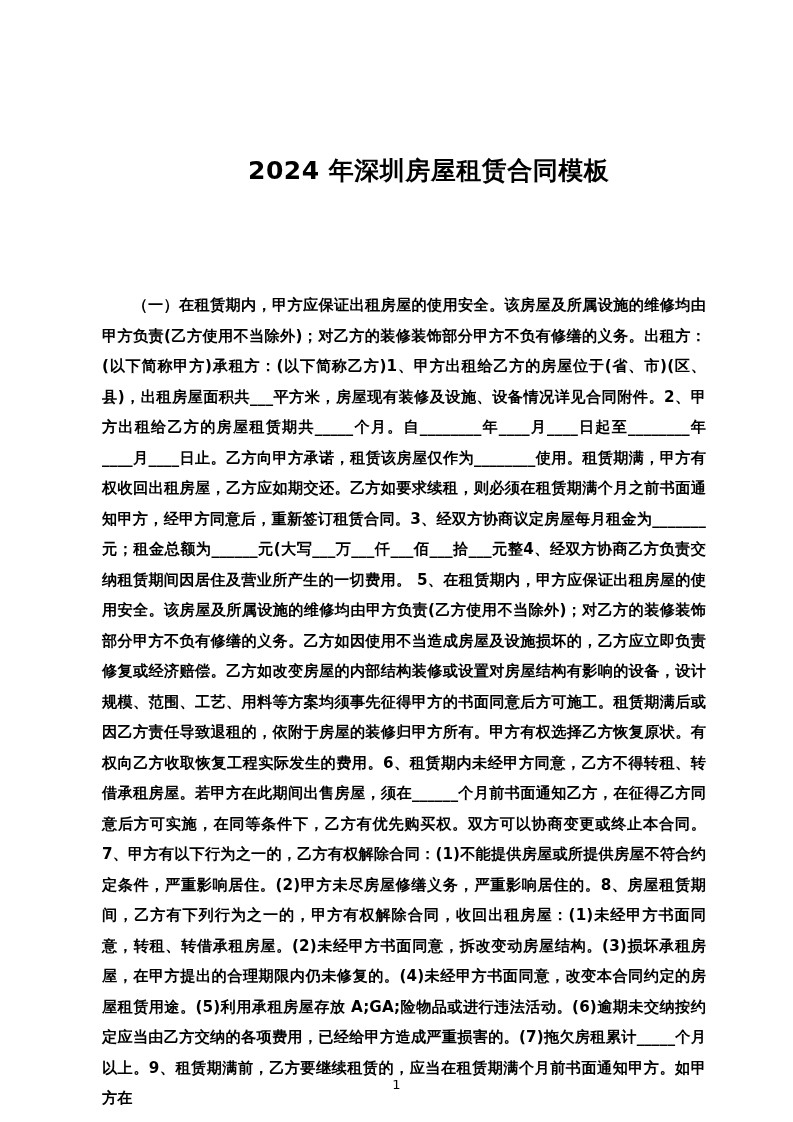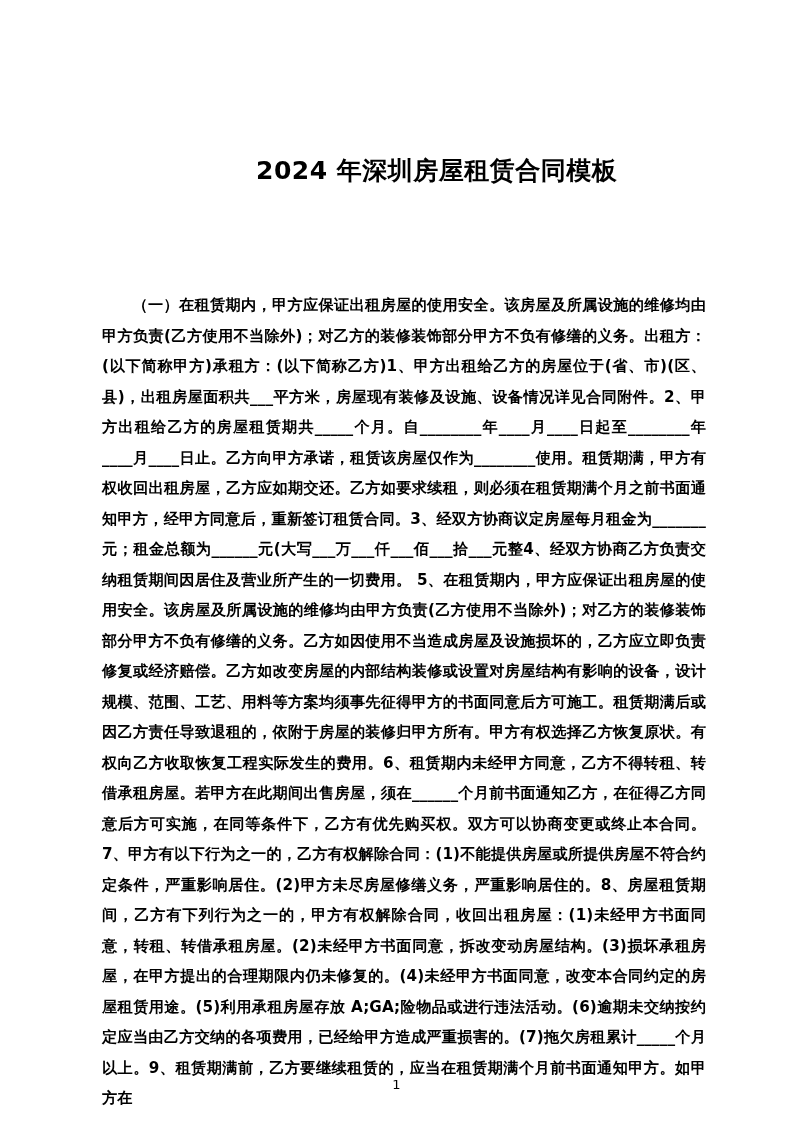--- a/index.html
+++ b/index.html
@@ -15,21 +15,21 @@
     width: 793px;
     height: 1122px;
     background: #ffffff;
     margin: 0 auto;
     overflow: hidden;
     box-sizing: border-box;
   }
   .doc-title {
     position: absolute;
     top: 138px;
-    left: 256px;
+    left: 248px;
     width: 520px;
     font-size: 25px;
     font-weight: bold;
     color: #000000;
     letter-spacing: 0.5px;
     line-height: 1.3;
     white-space: nowrap;
   }
   .body-block {
     position: absolute;

